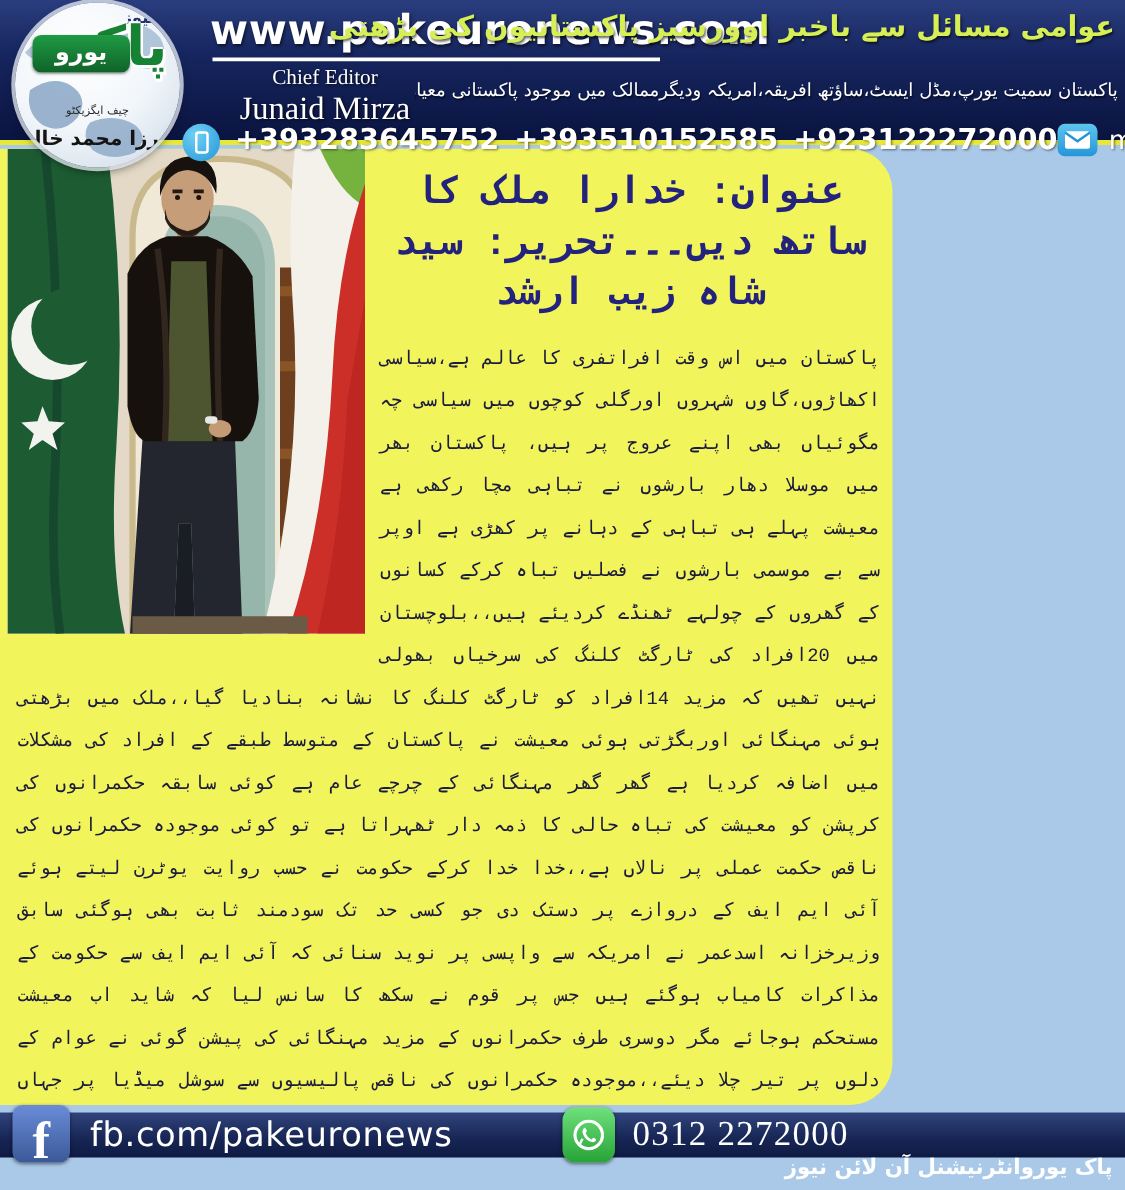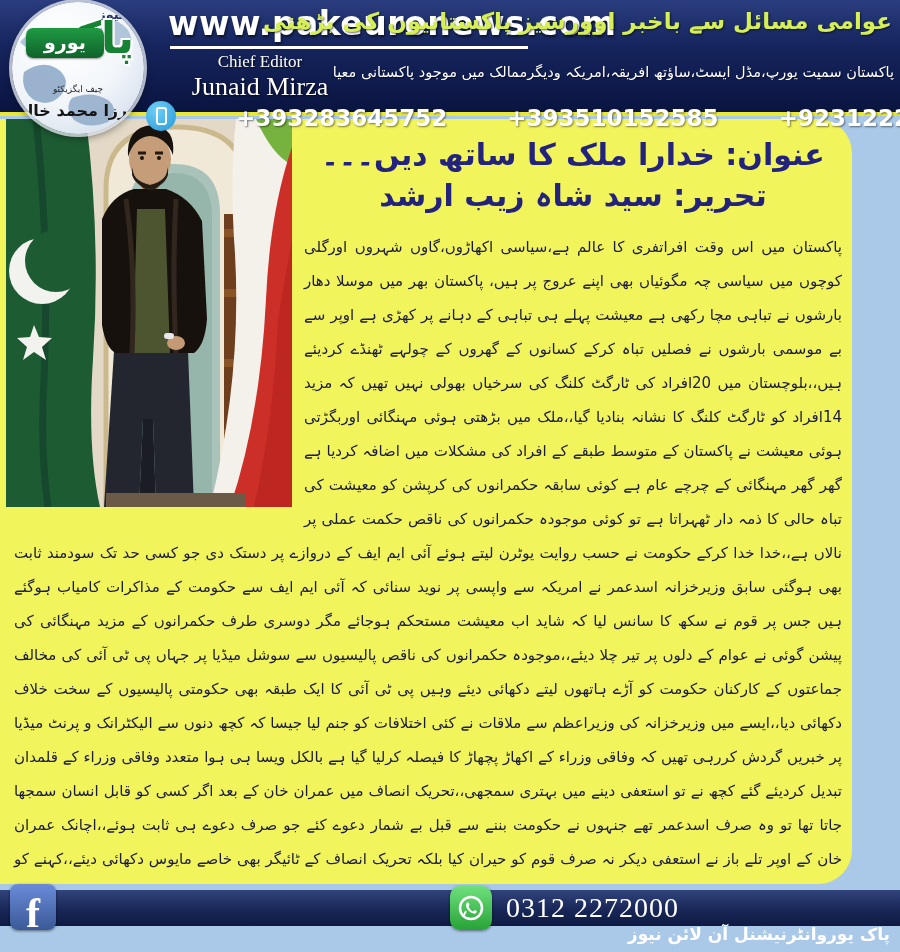--- a/index.html
+++ b/index.html
@@ -33,34 +33,34 @@
     letter-spacing:.5px;text-shadow:1px 2px 3px rgba(0,0,0,.6);}
   .site-underline{position:absolute;left:170px;top:46px;width:358px;height:3px;background:#fff;}
   .chief-editor{position:absolute;left:150px;top:52px;width:220px;text-align:center;color:#fff;
     font-family:Liberation Serif, serif;text-shadow:1px 1px 2px rgba(0,0,0,.7);}
   .chief-editor .label{font-size:17px;}
   .chief-editor .name{font-size:26px;}
   .slogan{position:absolute;right:8px;top:8px;color:var(--slogan-green,#d6ef55);font-size:23px;font-weight:bold;
     direction:rtl;text-shadow:1px 1px 2px rgba(0,0,0,.6);white-space:nowrap;}
   .coverage{position:absolute;right:6px;top:64px;left:332px;color:#fff;font-size:14.5px;direction:rtl;
     text-align:right;white-space:nowrap;overflow:hidden;text-shadow:1px 1px 1px rgba(0,0,0,.5);}
-  .contact-row{position:absolute;left:146px;right:6px;top:99px;height:32px;display:flex;align-items:flex-end;gap:48px;}
+  .contact-row{position:absolute;left:146px;right:6px;top:99px;height:32px;display:flex;align-items:flex-start;}
   .phone-icon{width:30px;height:30px;border-radius:50%;background:radial-gradient(circle at 35% 30%,#6fd0f5,#2496d8);
     display:flex;align-items:center;justify-content:center;flex:0 0 auto;}
   .phone-icon .mobile{width:11px;height:18px;border:2px solid #fff;border-radius:3px;background:transparent;}
   .phone-number{color:#fff;font-size:23px;font-weight:bold;margin-left:12px;text-shadow:1px 1px 2px rgba(0,0,0,.5);}
   .email-wrap{margin-left:auto;display:flex;align-items:center;gap:9px;}
   .email-icon{width:32px;height:26px;border-radius:6px;background:linear-gradient(180deg,#5ec4ef,#2496d8);
     display:flex;align-items:center;justify-content:center;}
   .email-text{color:#fff;font-size:21px;text-shadow:1px 1px 2px rgba(0,0,0,.5);}
 
   
   .content{position:relative;width:900px;height:771px;background:var(--light-blue,#aac9e8);}
-  .yellow-box{position:absolute;left:0;top:3px;width:852px;height:765px;background:var(--yellow,#f2f45c);
-    border-radius:0 34px 34px 0;direction:rtl;overflow:hidden;padding:0 0 12px 6px;}
+  .yellow-box{position:absolute;left:0;top:3px;width:714px;height:765px;background:var(--yellow,#f2f45c);
+    border-radius:0 34px 34px 0;direction:rtl;overflow:hidden;padding:0 0 12px 6px;font-family:Liberation Mono, monospace;}
   .photo{float:left;width:286px;height:388px;margin-right:12px;margin-bottom:6px;background:#ddd3c0;}
   .photo svg{display:block;}
   .article-title{text-align:center;font-size:30px;font-weight:bold;color:var(--title-navy,#23237e);
     padding:16px 10px 10px 4px;line-height:1.35;}
   .article-body{font-size:15px;line-height:34px;color:var(--body-ink,#1b1b3c);text-align:justify;
     padding:4px 10px 0 8px;font-weight:500;}
 
   
   .footer{position:relative;width:900px;height:44px;background:var(--light-blue,#aac9e8);}
   .footer-bar{position:absolute;left:0;right:0;top:3px;height:36px;
@@ -182,20 +182,21 @@
 
       <div class="article-title">عنوان: خدارا ملک کا ساتھ دیں۔۔۔تحریر: سید شاہ زیب ارشد</div>
       <div class="article-body">پاکستان میں اس وقت افراتفری کا عالم ہے،سیاسی اکھاڑوں،گاوں شہروں اورگلی کوچوں میں سیاسی چہ مگوئیاں بھی اپنے عروج پر ہیں، پاکستان بھر میں موسلا دھار بارشوں نے تباہی مچا رکھی ہے معیشت پہلے ہی تباہی کے دہانے پر کھڑی ہے اوپر سے بے موسمی بارشوں نے فصلیں تباہ کرکے کسانوں کے گھروں کے چولہے ٹھنڈے کردیئے ہیں،،بلوچستان میں 20افراد کی ٹارگٹ کلنگ کی سرخیاں بھولی نہیں تھیں کہ مزید 14افراد کو ٹارگٹ کلنگ کا نشانہ بنادیا گیا،،ملک میں بڑھتی ہوئی مہنگائی اوربگڑتی ہوئی معیشت نے پاکستان کے متوسط طبقے کے افراد کی مشکلات میں اضافہ کردیا ہے گھر گھر مہنگائی کے چرچے عام ہے کوئی سابقہ حکمرانوں کی کرپشن کو معیشت کی تباہ حالی کا ذمہ دار ٹھہراتا ہے تو کوئی موجودہ حکمرانوں کی ناقص حکمت عملی پر نالاں ہے،،خدا خدا کرکے حکومت نے حسب روایت یوٹرن لیتے ہوئے آئی ایم ایف کے دروازے پر دستک دی جو کسی حد تک سودمند ثابت بھی ہوگئی سابق وزیرخزانہ اسدعمر نے امریکہ سے واپسی پر نوید سنائی کہ آئی ایم ایف سے حکومت کے مذاکرات کامیاب ہوگئے ہیں جس پر قوم نے سکھ کا سانس لیا کہ شاید اب معیشت مستحکم ہوجائے مگر دوسری طرف حکمرانوں کے مزید مہنگائی کی پیشن گوئی نے عوام کے دلوں پر تیر چلا دیئے،،موجودہ حکمرانوں کی ناقص پالیسیوں سے سوشل میڈیا پر جہاں پی ٹی آئی کی مخالف جماعتوں کے کارکنان حکومت کو آڑے ہاتھوں لیتے دکھائی دیئے وہیں پی ٹی آئی کا ایک طبقہ بھی حکومتی پالیسیوں کے سخت خلاف دکھائی دیا،،ایسے میں وزیرخزانہ کی وزیراعظم سے ملاقات نے کئی اختلافات کو جنم لیا جیسا کہ کچھ دنوں سے الیکٹرانک و پرنٹ میڈیا پر خبریں گردش کررہی تھیں کہ وفاقی وزراء کے اکھاڑ پچھاڑ کا فیصلہ کرلیا گیا ہے بالکل ویسا ہی ہوا متعدد وفاقی وزراء کے قلمدان تبدیل کردیئے گئے کچھ نے تو استعفی دینے میں بہتری سمجھی،،تحریک انصاف میں عمران خان کے بعد اگر کسی کو قابل انسان سمجھا جاتا تھا تو وہ صرف اسدعمر تھے جنہوں نے حکومت بننے سے قبل بے شمار دعوے کئے جو صرف دعوے ہی ثابت ہوئے،،اچانک عمران خان کے اوپر تلے باز نے استعفی دیکر نہ صرف قوم کو حیران کیا بلکہ تحریک انصاف کے ٹائیگر بھی خاصے مایوس دکھائی دیئے،،کہنے کو آٹھ ماہ کا عرصہ کچھ بھی نہیں اور اگر دن گنے جائیں تو انکی تعداد سینکڑوں میں بنتی ہے کہنے کو یہ عرصہ بہت تھوڑا ہے کسی بھی ملک کی معیشت کو کندھا دینے میں مگر پالیسیاں مرتب کرنے اور اپنے اندر کی خامیوں کو جانچنے کیلئے یہ عرصہ بہت ہے،،ان حالات میں پاکستان جس دہانے پر کھڑا ہے اس کیلئے ہمیں متحد ہونا پڑے گا موجودہ حکومت کو تسلیم کرکے اسکا ساتھ دینا ہوگا اپوزیشن جماعتیں جن مقدمات میں گھری ہوئی ہیں ان سے فی الحال اچھے کی امید نہیں کی جاسکتی اور دوسری آپشن پاک آرمی کو دعوت دینا ہے تیسری آپشن الیکشن جو کسی صورت ممکن نہیں کیونکہ الیکشن کروانے کیلئے اربوں روپے درکار ہیں اور ملکی خزانہ اس قابل نہیں کہ مزید بوجھ برداشت کرسکے خدارا ملک کو دیوالیہ ہونے سے بچائیں،،ایسے حالات میں ہم صرف پاکستانی بن کر سوچیں اور اس ملک کو تباہ ہونے سے بچانے کیلئے موجودہ حکومت کا ساتھ</div>
 
     </div>
   </div>
 
   <div class="footer">
     <div class="footer-bar">
       <div class="fb-icon">f</div>
+      <div class="fb-text">fb.com/pakeuronews</div>
       <div class="wa-icon">
         <svg width="30" height="30" viewBox="0 0 30 30">
           <circle cx="15" cy="15" r="11" fill="none" stroke="#fff" stroke-width="2.5"></circle>
           <path d="M10 12 Q10 10 12 9 L13.5 11.5 Q13 13 12.5 13.5 Q14 17 17 18.5 Q18 17.8 19 17 L21 18.5 Q20.5 20.5 18.5 20.8 Q13 20 10.5 14.5 Q10 13.3 10 12 Z" fill="#fff"></path>
           <path d="M8 22 L10 18" stroke="#fff" stroke-width="2"></path>
         </svg>
       </div>
       <div class="wa-number">0312 2272000</div>
       <div class="footer-brand">پاک یوروانٹرنیشنل آن لائن نیوز</div>
     </div>

